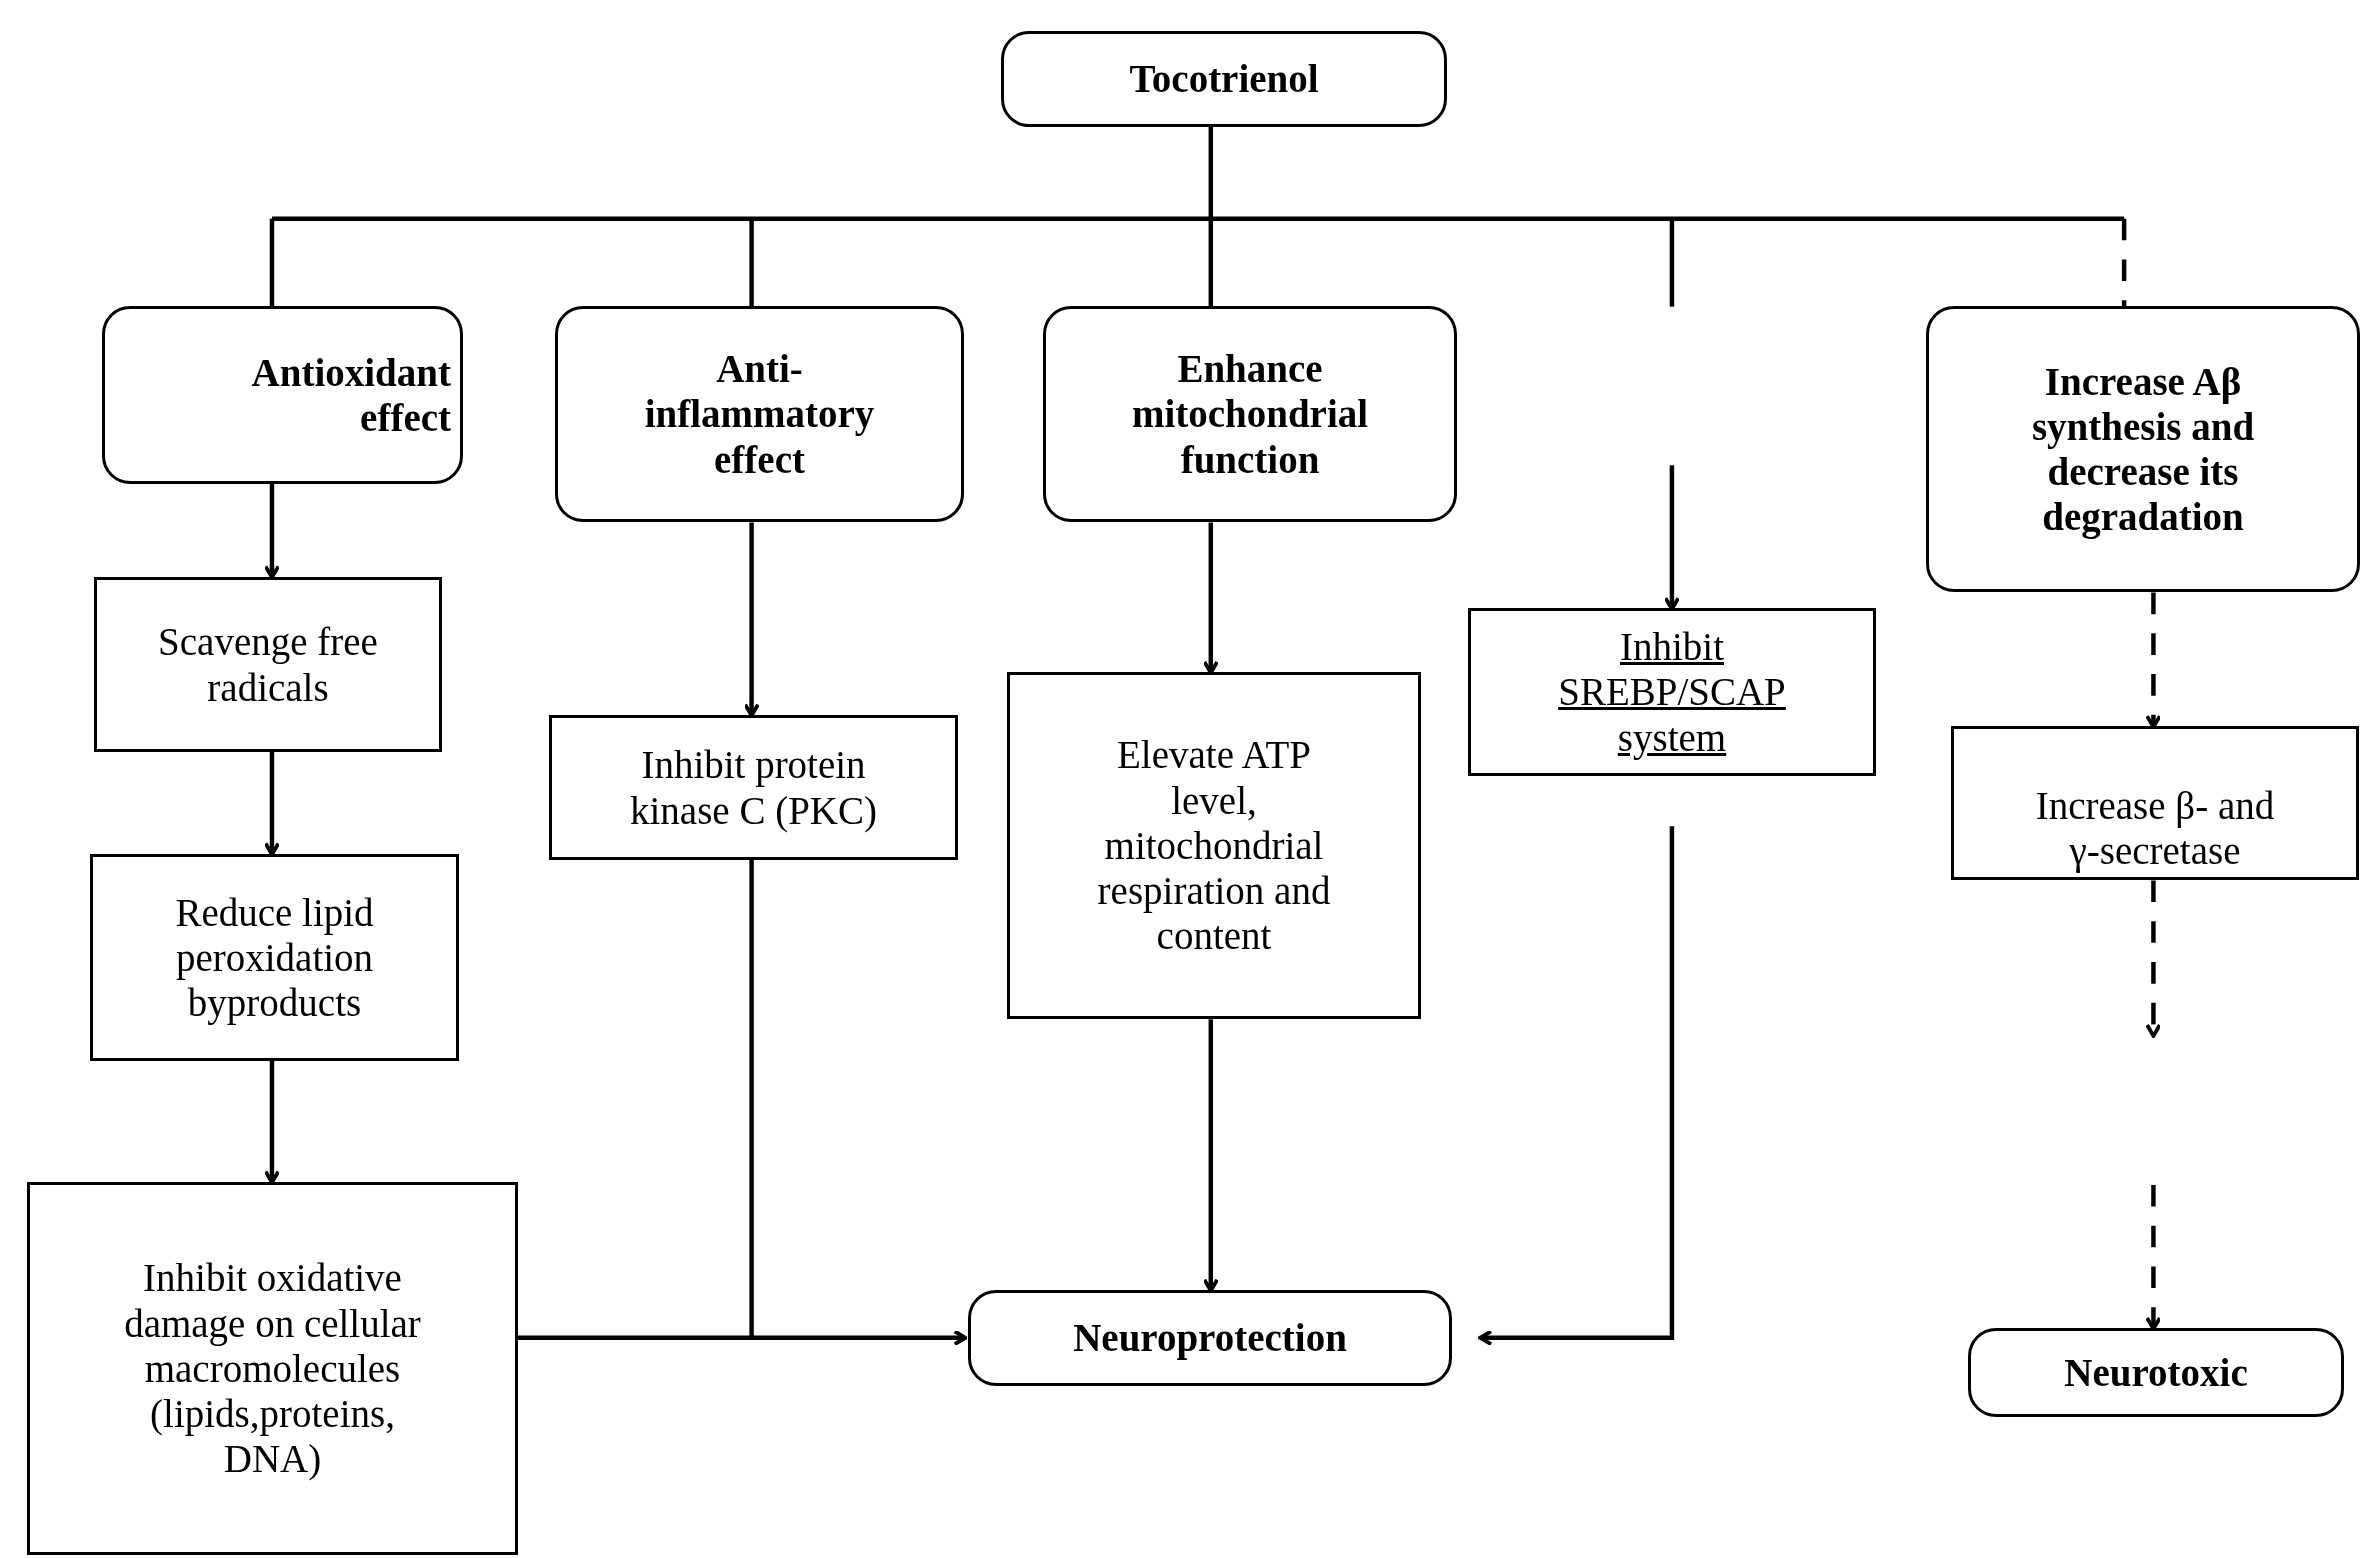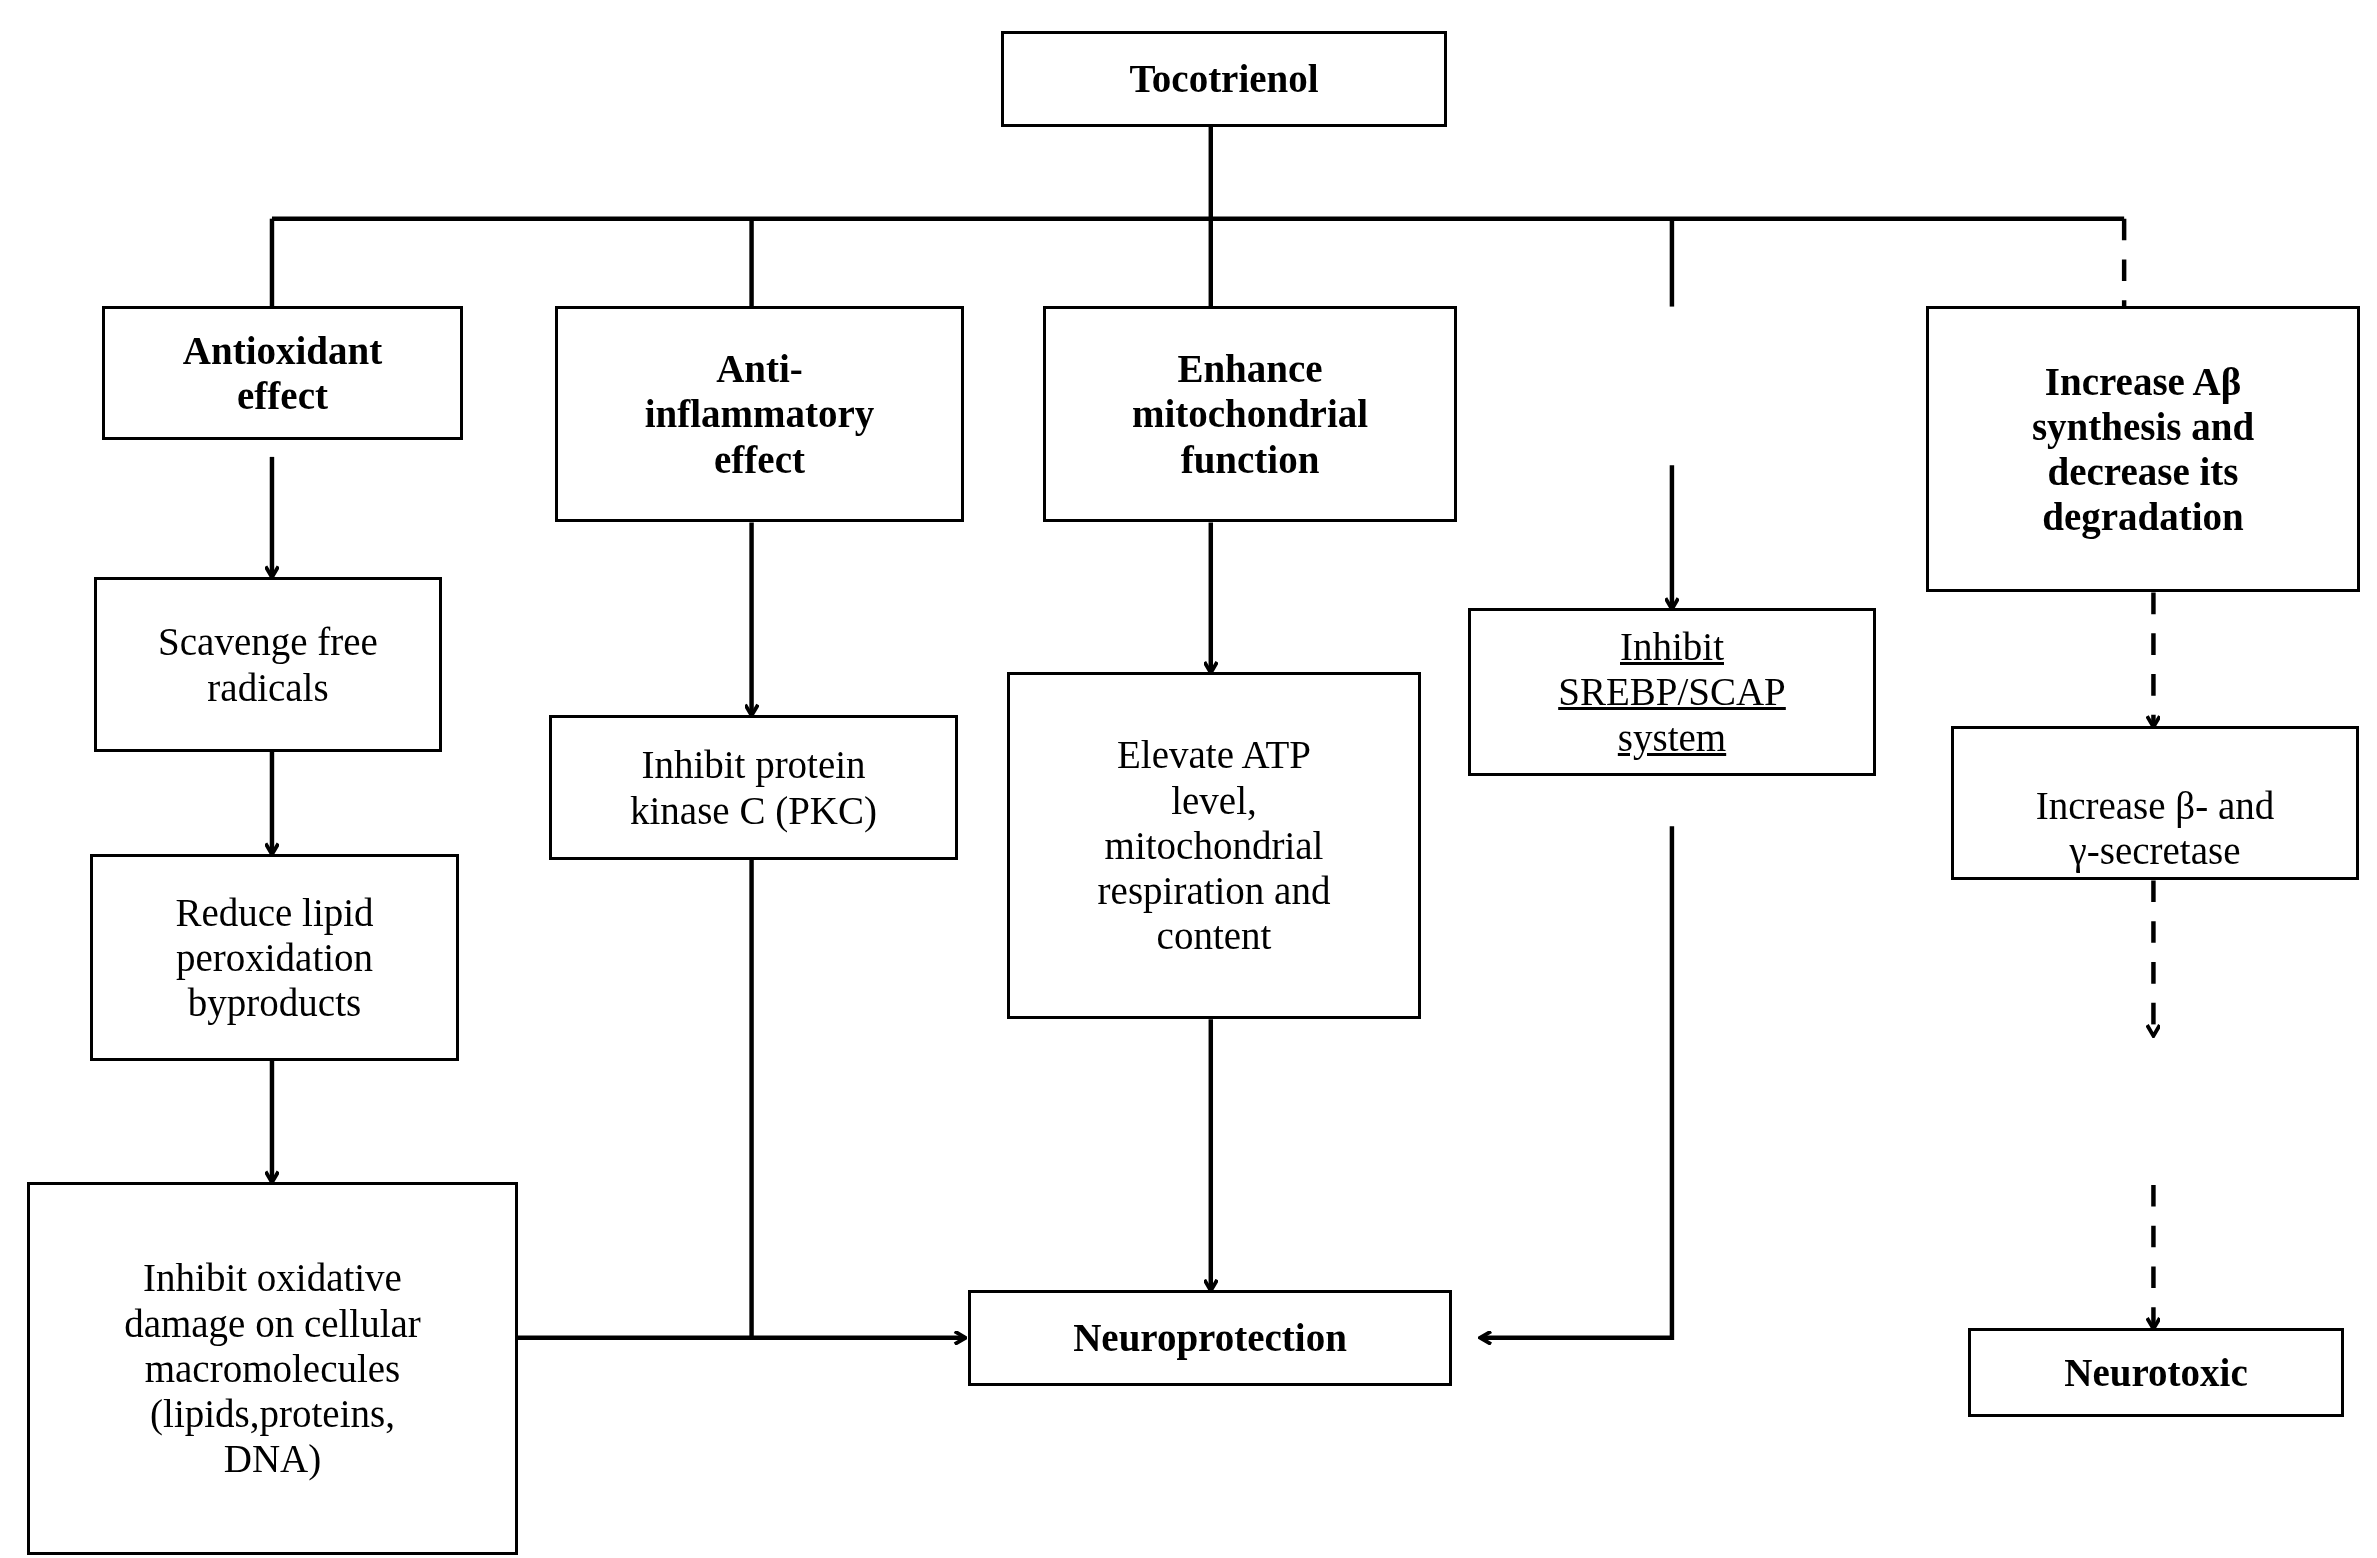--- a/index.html
+++ b/index.html
@@ -32,20 +32,21 @@
     align-items: center;
     justify-content: center;
     text-align: center;
     color: #000000;
     line-height: 1.16;
     font-size: 39px;
     padding: 3.8px 9px;
   }
   .node.bold {
     font-weight: bold;
+    border-radius: 28px;
   }
   .node .txt {
     display: block;
     width: 100%;
     white-space: pre-line;
   }
 </style>
 </head>
 <body>
 
@@ -94,21 +95,21 @@
       <path d="M3381,930 L3381,1140" marker-end="url(#arrowDash)"></path>
       <path d="M3381,1382 L3381,1625" marker-end="url(#arrowDash)"></path>
       <path d="M3381,1860 L3381,2085" marker-end="url(#arrowDash)"></path>
     </g>
   </svg>
 
   <div class="node bold" style="left:1001px; top:31px; width:446px; height:96px;">
     <span class="txt">Tocotrienol</span>
   </div>
 
-  <div class="node bold" style="left:102px; top:306px; width:361px; height:134px;">
+  <div class="node bold" style="left:102px; top:306px; width:361px; height:178px;text-align:right;">
     <span class="txt">Antioxidant
 effect</span>
   </div>
 
   <div class="node bold" style="left:555px; top:306px; width:409px; height:216px;">
     <span class="txt">Anti-
 inflammatory
 effect</span>
   </div>
 

